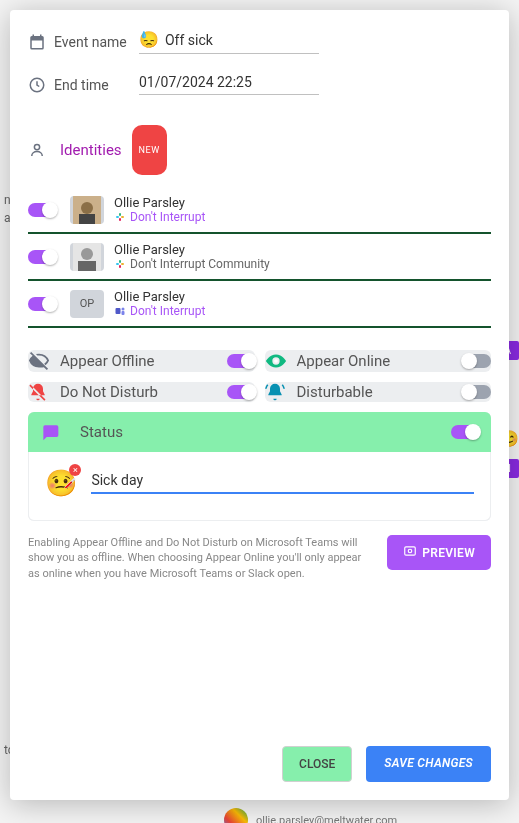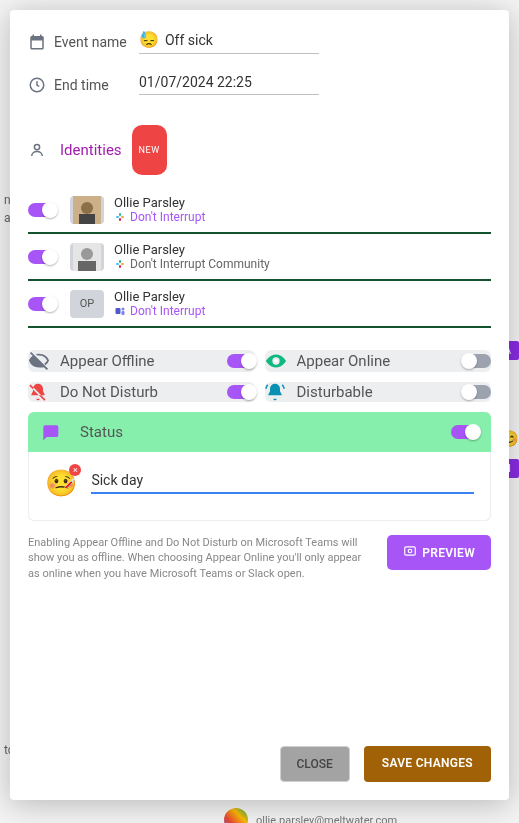--- a/index.html
+++ b/index.html
@@ -272,37 +272,38 @@
   }
 
   .dlg-footer {
     display: flex;
     justify-content: flex-end;
     gap: 14px;
     padding: 14px 18px 18px 18px;
   }
   .btn-close {
     border: 1px solid #d0d0d0;
-    background: #a3a3a3;
+    background: #86efac;
     color: #444;
     padding: 10px 16px;
     border-radius: 4px;
     font-size: 12px;
     font-weight: 500;
     cursor: pointer;
   }
   .btn-save {
-    background: #a16207;
+    background: #3b82f6;
     color: #fff;
     padding: 10px 18px;
     border-radius: 4px;
     font-size: 12px;
     font-weight: 600;
     letter-spacing: 0.3px;
     cursor: pointer;
+    font-style: italic;
   }
 </style>
 </head>
 <body>
 
 <div class="bg-noise">
   <div class="bg-row" style="top:180px;">nt</div>
   <div class="bg-row" style="top:198px;">al</div>
   <div class="bg-row" style="top:330px;">
       <span class="bg-badge">EA</span>

